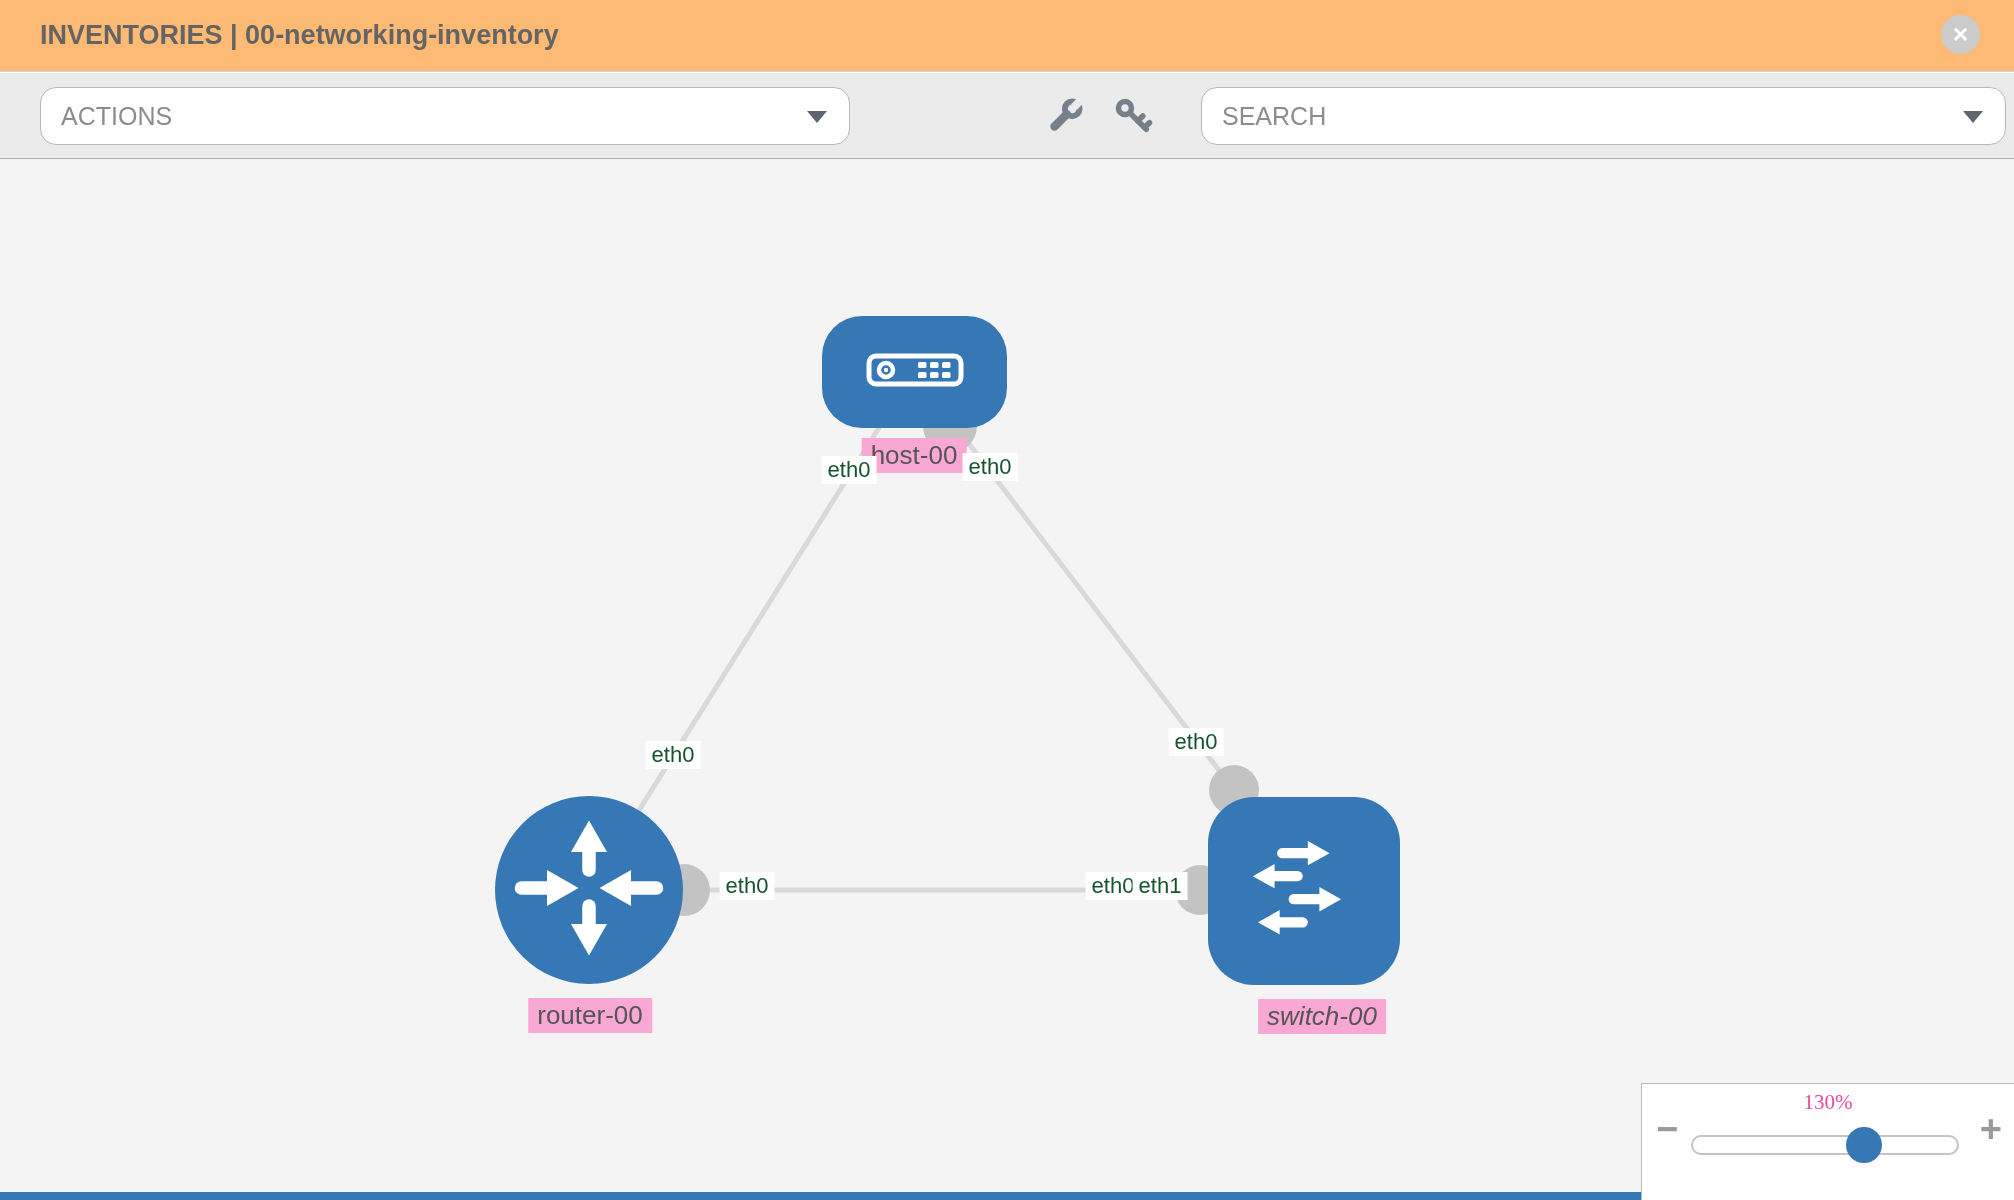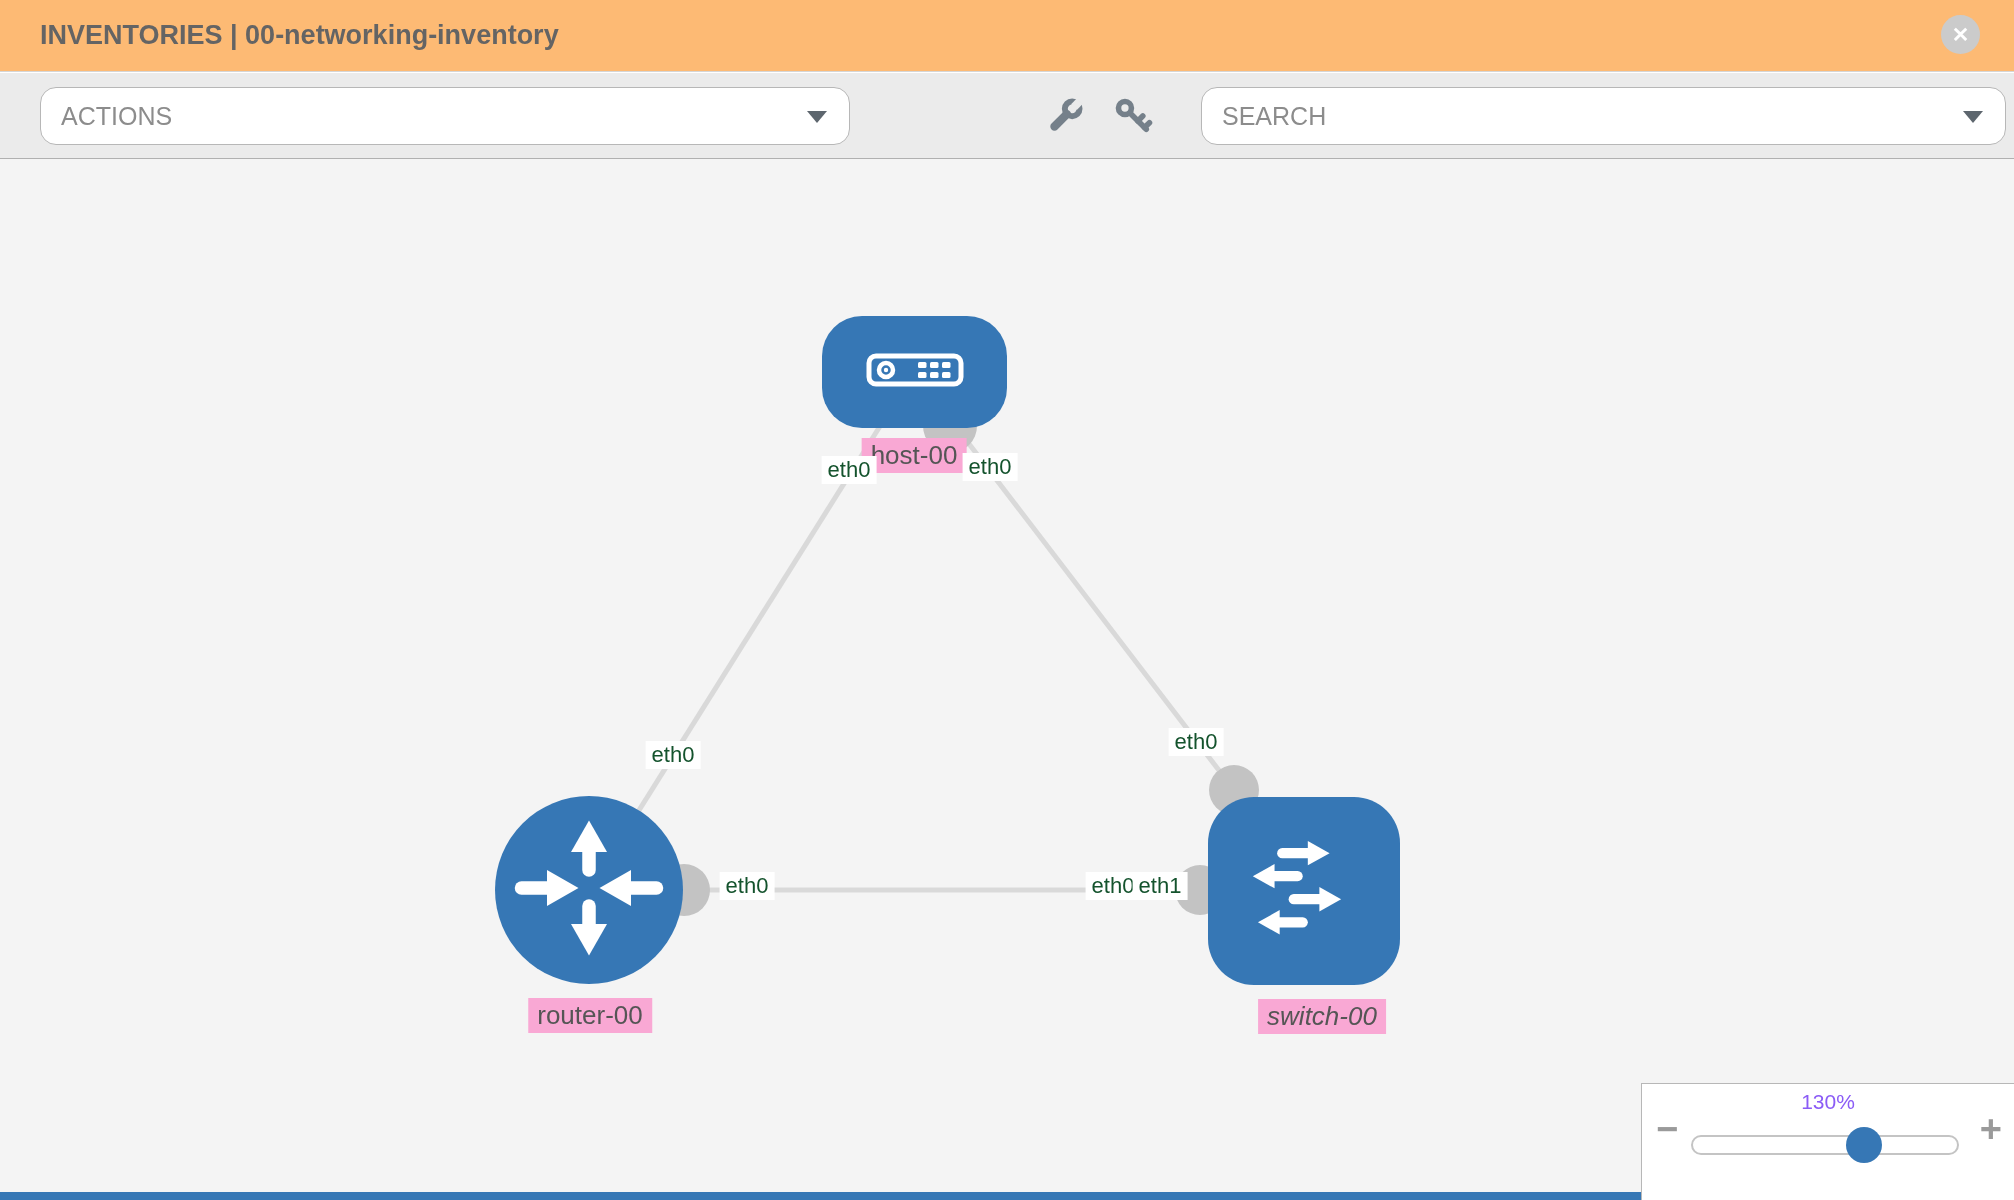--- a/index.html
+++ b/index.html
@@ -46,21 +46,21 @@
 
   .node-label { position:absolute; transform:translateX(-50%); background:#f9a8d4;
     color:#555; font-size:26px; padding:2px 9px; white-space:nowrap; }
   .if-label { position:absolute; transform:translateX(-50%); background:#fff;
     color:#14532d; font-size:22px; padding:1px 6px; white-space:nowrap; }
 
   
   .zoom-panel { position:absolute; left:1641px; top:1083px; width:373px; height:117px;
     background:#fff; border-left:1px solid var(--border); border-top:1px solid var(--border); }
   .zoom-level { position:absolute; left:0; top:6px; width:100%; text-align:center;
-    font-size:21px; color:#8b5cf6; }
+    font-size:21px; color:#ec4899;font-family:Liberation Serif, serif; }
   .zoom-btn { position:absolute; top:26px; font-size:38px; font-weight:bold;
     color:#9a9a9a; cursor:pointer; line-height:38px; }
   #zoom-out { left:14px; }
   #zoom-in  { right:12px; }
   .zoom-track { position:absolute; left:49px; top:51px; width:268px; height:20px;
     background:#fff; border:2px solid #c4c4c4; border-radius:12px; cursor:pointer; }
   .zoom-thumb { position:absolute; left:204px; top:43px; width:36px; height:36px;
     border-radius:50%; background:var(--accent); cursor:grab; }
 
   .bottom-strip { position:absolute; left:0; top:1192px; width:1641px; height:8px;

